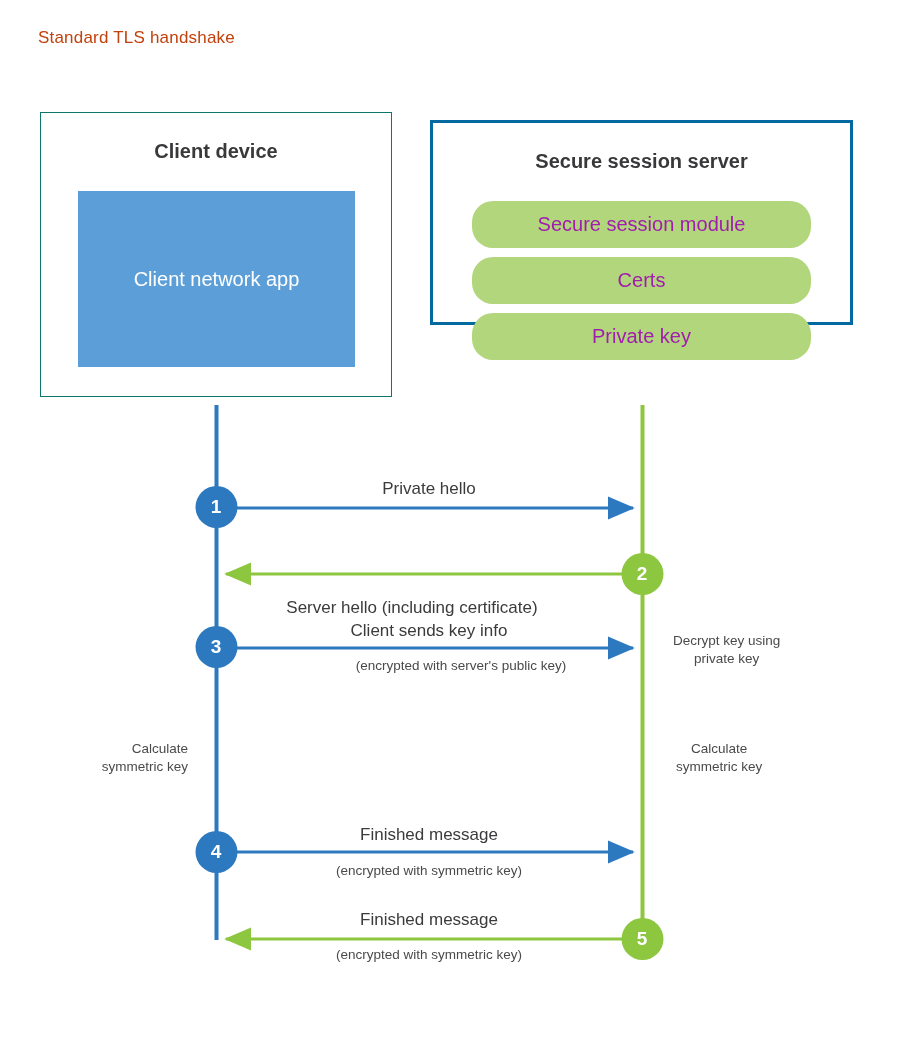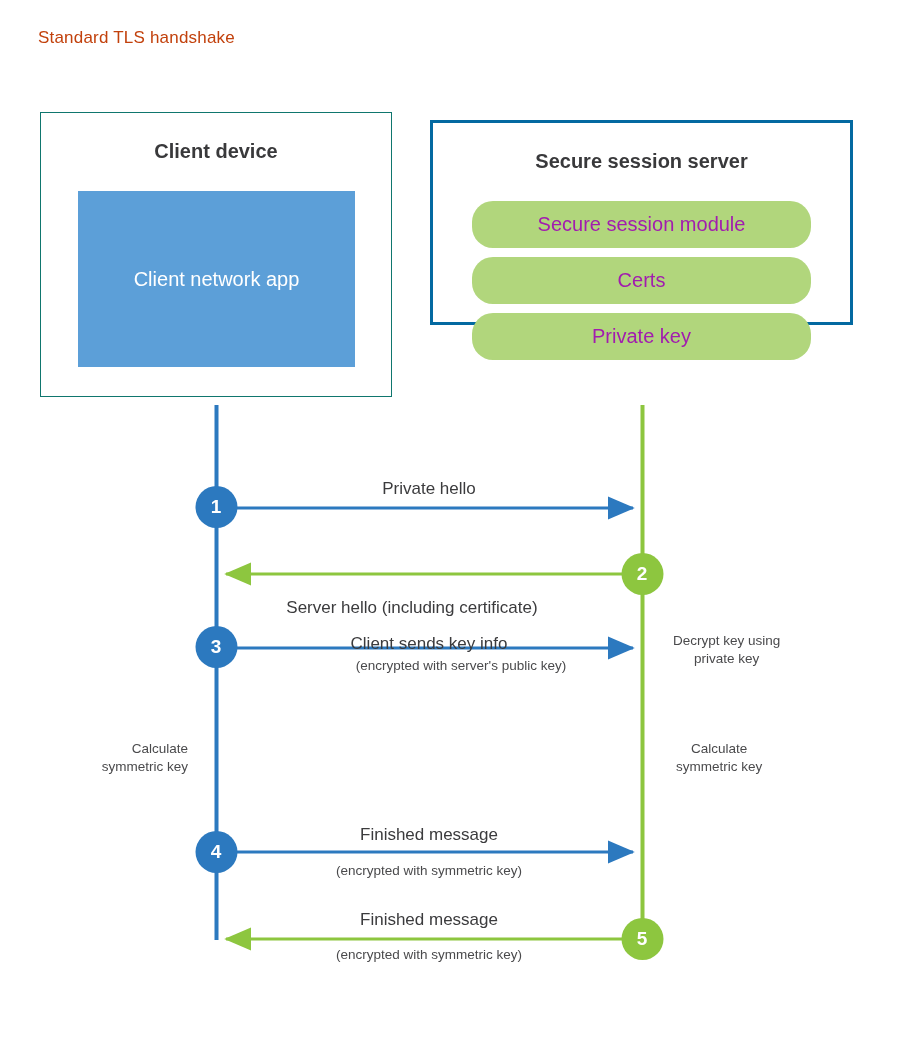--- a/index.html
+++ b/index.html
@@ -208,21 +208,21 @@
       <div class="server-block">Secure session module</div>
       <div class="server-block">Certs</div>
       <div class="server-block">Private key</div>
     </div>
   </div>
 
   <div class="msg-label" style="left:429px; top:479px;">Private hello</div>
 
   <div class="msg-label" style="left:412px; top:550px;margin-top:48px;">Server hello (including certificate)</div>
 
-  <div class="msg-label" style="left:429px; top:621px;margin-top:13px;">Client sends key info</div>
+  <div class="msg-label" style="left:429px; top:621px;">Client sends key info</div>
   <div class="msg-sublabel" style="left:429px; top:658px;margin-left:32px;">(encrypted with server's public key)</div>
 
   <div class="msg-label" style="left:429px; top:825px;">Finished message</div>
   <div class="msg-sublabel" style="left:429px; top:863px;">(encrypted with symmetric key)</div>
 
   <div class="msg-label" style="left:429px; top:910px;">Finished message</div>
   <div class="msg-sublabel" style="left:429px; top:947px;">(encrypted with symmetric key)</div>
 
   <div class="side-note right-side" style="left:673px; top:632px;">Decrypt key using
 private key</div>

